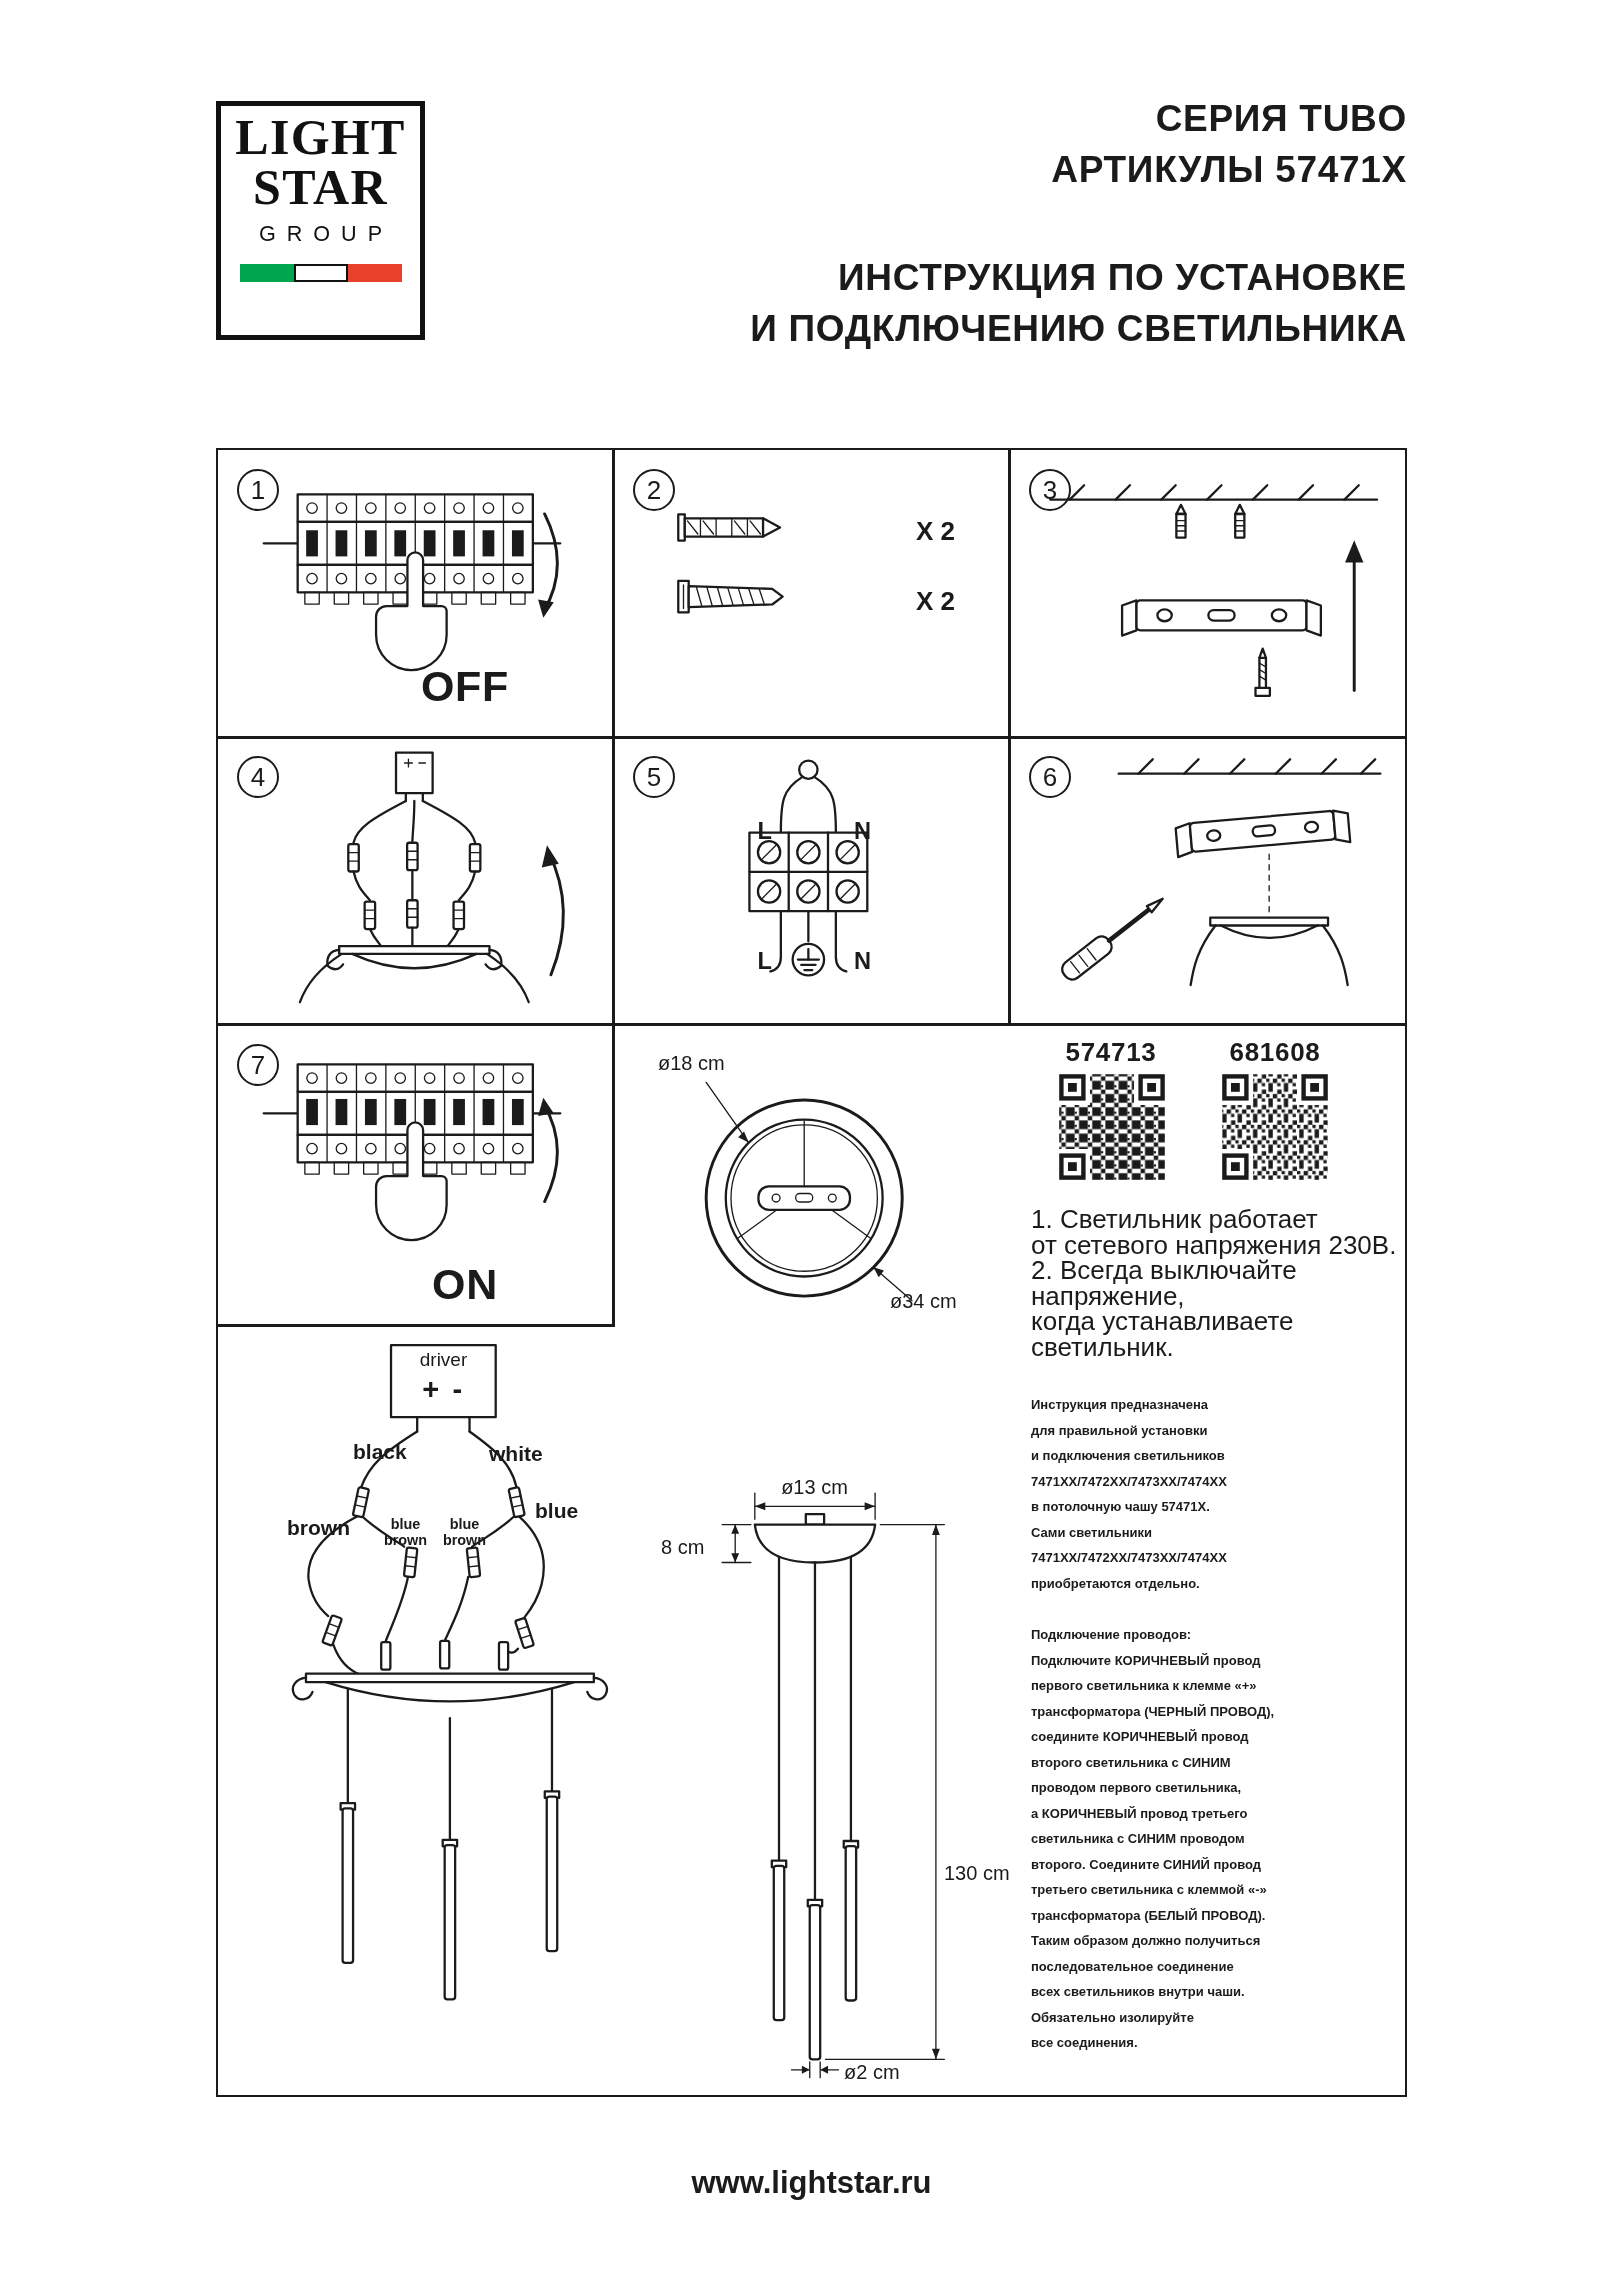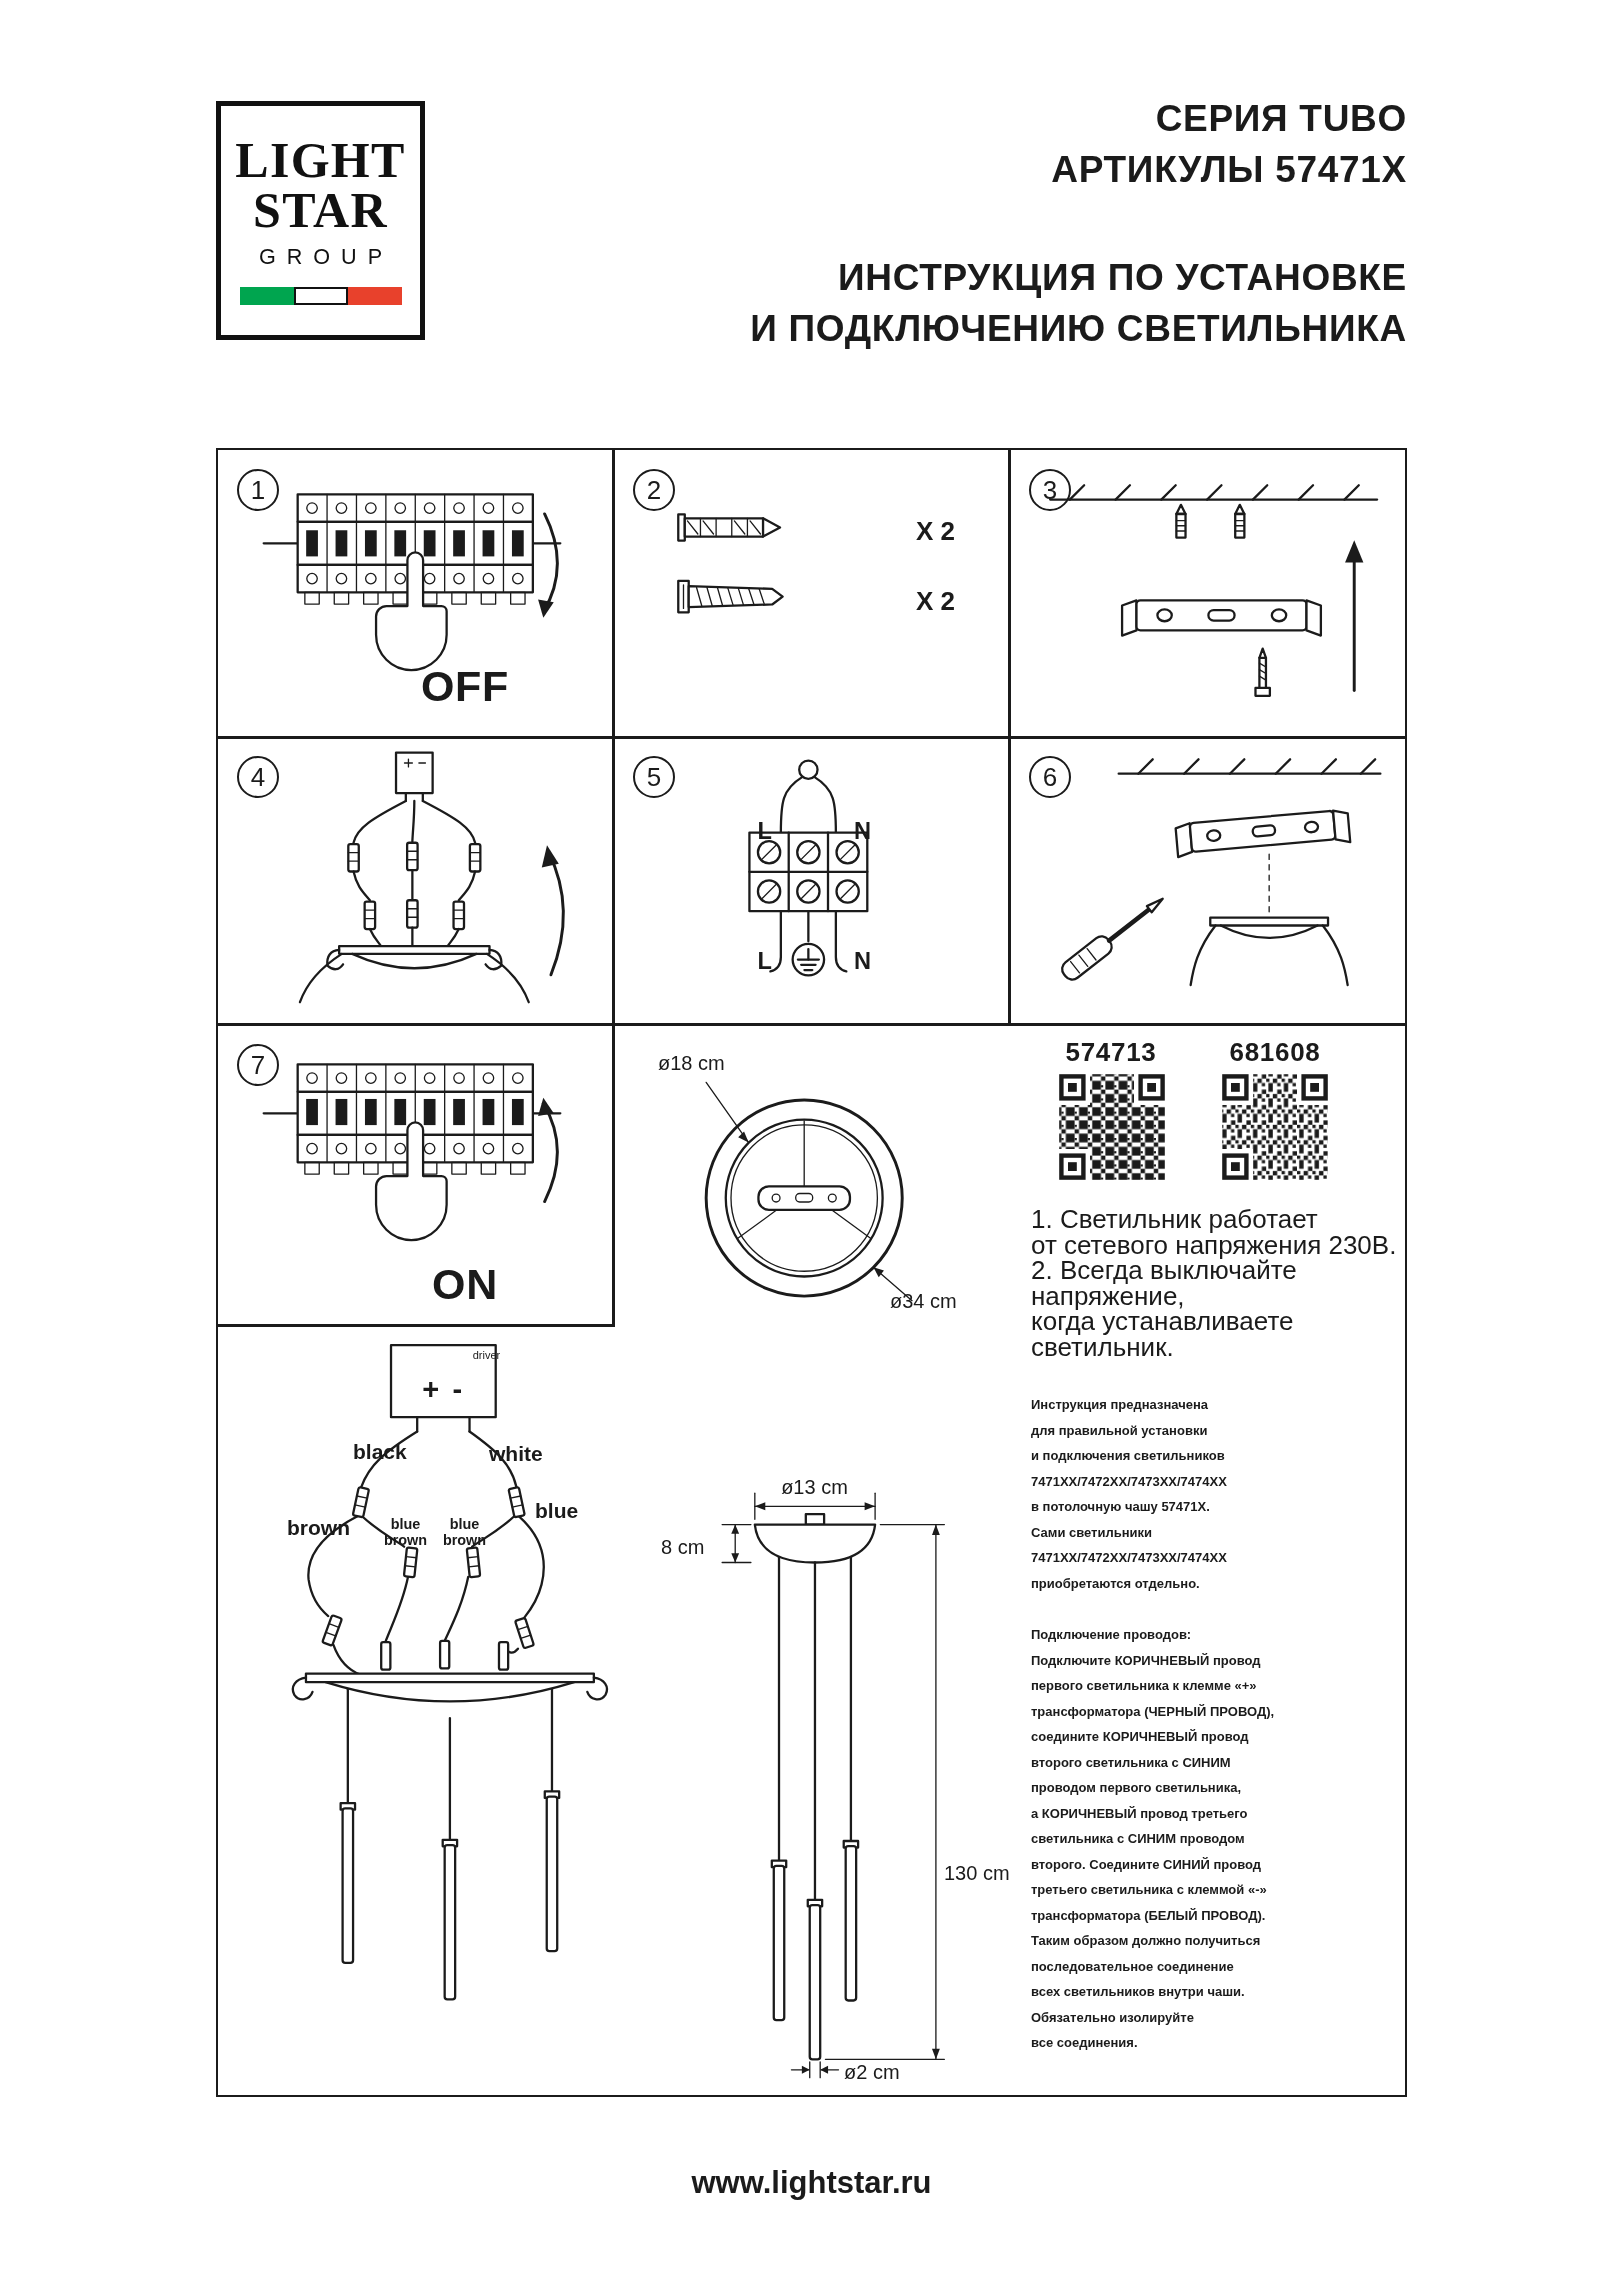--- a/index.html
+++ b/index.html
@@ -8,21 +8,21 @@
   .page { position:relative; width:1623px; height:2295px; background:#fff; overflow:hidden; }
   .abs { position:absolute; }
   .pre { white-space:pre-line; }
   .right { text-align:right; }
   .center { text-align:center; }
 
   
   .hdr-line { font-weight:bold; letter-spacing:0.7px; font-size:37px; line-height:42px; }
 
   
-  .logo-box { border:5.2px solid #111; width:209px; height:239px; padding-top:29px; text-align:center; }
+  .logo-box { border:5.2px solid #111; width:209px; height:239px; padding-top:6px; text-align:center; }
   .logo-word { font-family:"Liberation Serif", serif; font-weight:bold; font-size:50px; line-height:50px; letter-spacing:1.3px; color:#111; }
   .logo-group { font-size:21.6px; letter-spacing:11px; margin-top:9.2px; color:#111; text-indent:11px; }
   .flag { display:flex; justify-content:center; margin-top:17px; }
   .flag span { width:54px; height:17.7px; display:block; }
   .flag .g { background:#00a54f; }
   .flag .w { background:#fff; border:2px solid #111; }
   .flag .r { background:#e8412c; }
 
   
   .frame { border:2.6px solid #1b1b1b; }
@@ -34,21 +34,21 @@
   .switch-label { font-weight:bold; font-size:43px; letter-spacing:0.7px; }
   .qty { font-weight:bold; font-size:26px; }
   .term { font-weight:bold; font-size:23.6px; }
   .dim { font-size:20px; }
   .qr-label { font-weight:bold; font-size:26px; letter-spacing:0.7px; }
 
   .note { font-size:26px; line-height:25.5px; }
   .note-b { font-size:13px; line-height:25.5px; font-weight:bold; }
 
   .wirelbl { font-weight:bold; font-size:21px; line-height:17px; }
-  .driver-lbl { font-size:11px;margin-left:43px; }
+  .driver-lbl { font-size:19px; }
   .polarity { font-weight:bold; font-size:29px; letter-spacing:2.6px; }
 
   .footer { font-weight:bold; font-size:31px; }
 
   svg .draw { stroke:#1b1b1b; fill:none; stroke-width:3.5; stroke-linecap:round; stroke-linejoin:round; }
   svg .thick { stroke-width:4.5; }
   svg .thin { stroke-width:2; }
   svg .solid { fill:#1b1b1b; stroke:none; }
   svg .paper { fill:#ffffff; }
 </style>

